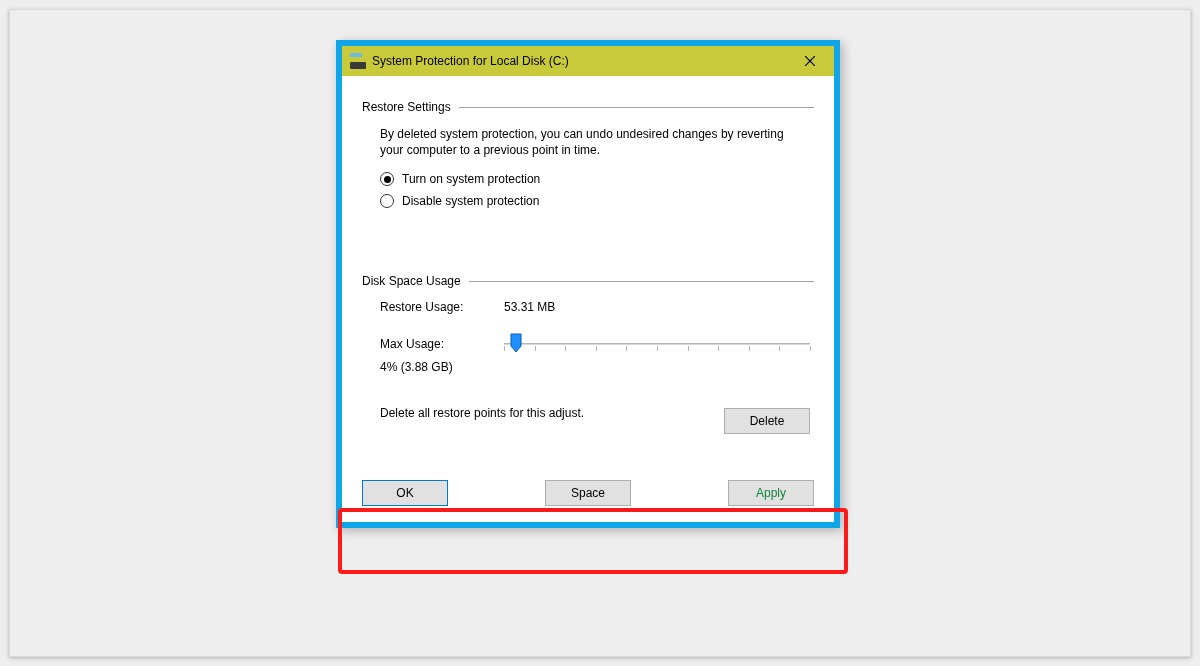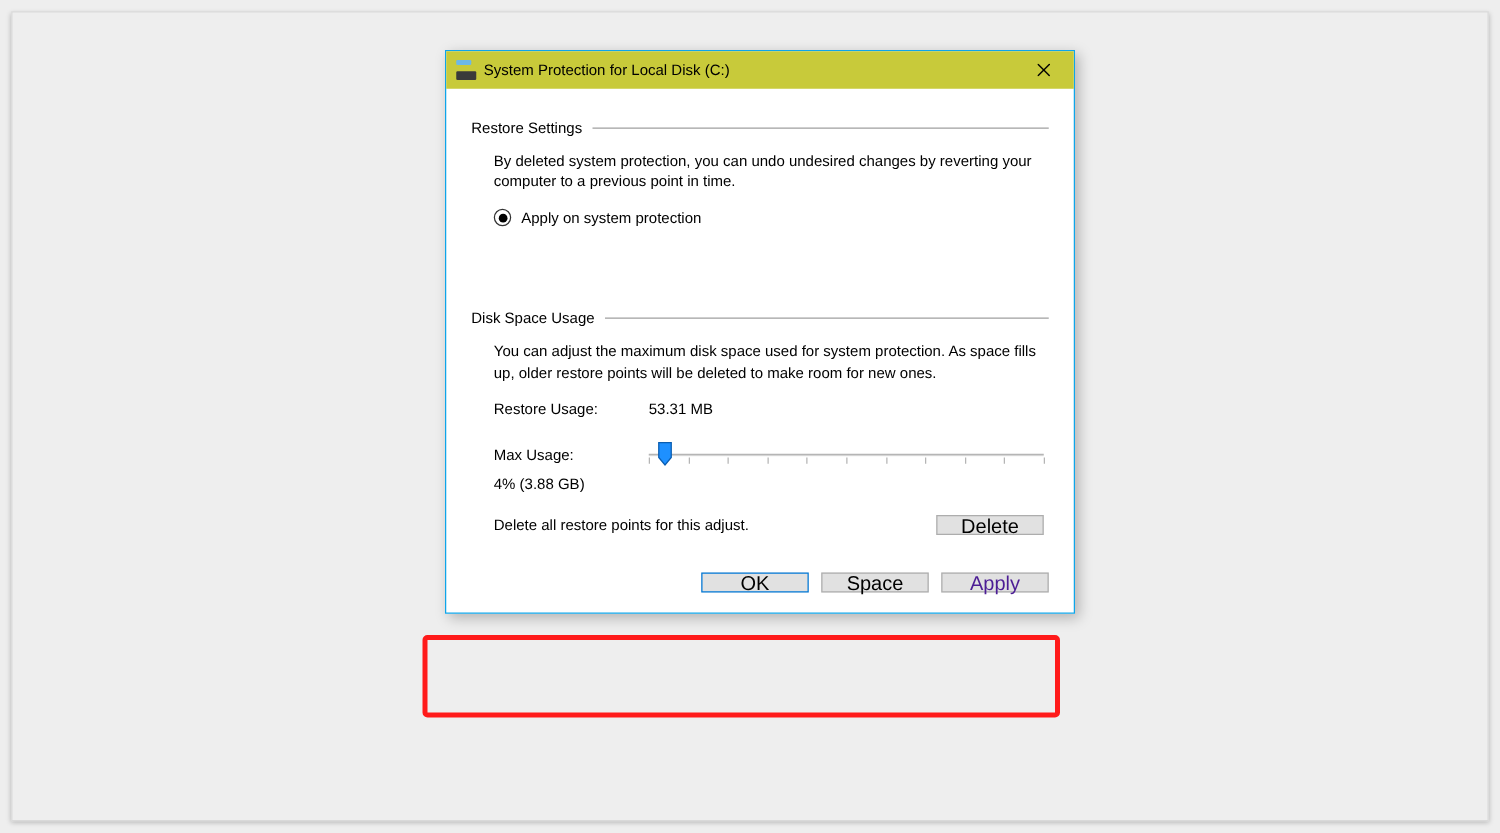--- a/index.html
+++ b/index.html
@@ -18,25 +18,25 @@
     .outer {
       width: 1182px;
       height: 648px;
       background: #eeeeee;
       box-shadow: 0 1px 4px rgba(0,0,0,0.25);
       border: 1px solid #d9d9d9;
       position: relative;
     }
     .dialog {
       position: absolute;
-      left: 346px;
+      left: 326px;
       top: 30px;
       width: 504px;
       background: #ffffff;
-      border: 1px solid #0ea5e9;
+      border: 6px solid #0ea5e9;
       box-shadow: 3px 3px 10px rgba(0,0,0,0.25);
     }
     .titlebar {
       height: 30px;
       background: #c8ca3a;
       display: flex;
       align-items: center;
       padding: 0 2px 0 8px;
     }
     .title-icon {
@@ -95,29 +95,29 @@
     }
     .thumb svg { display:block; }
 
     .slider-readout { text-align: left; margin-top: 6px; }
 
     .delete-row {
       display: flex; align-items: center; justify-content: space-between;
       margin-top: 18px; margin-bottom: 4px;
     }
     .btn {
-      min-width: 86px; height: 16px; padding: 0 14px;
+      min-width: 86px; height: 26px; padding: 0 14px;
       background: #e1e1e1; border: 1px solid #adadad;
-      font-family: inherit; font-size: 16px; cursor: pointer;
+      font-family: inherit; font-size: 12px; cursor: pointer; margin-top: 16px;
     }
     .btn.default { border: 1.6px solid #0078d7; background:#e1e1e1; }
-    .btn.disabled { color: #4c1d95; cursor: default; }
+    .btn.disabled { color: #15803d; cursor: default; }
 
     .footer {
-      display: flex; justify-content: flex-end; gap: 10px;
+      display: flex; justify-content: space-between; gap: 10px;
       margin-top: 30px;
     }
 
     .highlight-box {
       position: absolute;
       border: 4px solid #ff1a1a;
       border-radius: 4px;
       pointer-events: none;
     }
   </style>
@@ -147,33 +147,36 @@
       <div class="section-head">
         <span class="label">Restore Settings</span>
         <span class="line"></span>
       </div>
 
       <div class="inset">
         <p class="desc">By deleted system protection, you can undo undesired changes by reverting your computer to a previous point in time.</p>
 
         <div class="radio-row">
           <span class="radio selected"></span>
-          <span>Apply on system protection</span>
+          <span>Turn on system protection</span>
+        </div>
+        <div class="radio-row">
+          <span class="radio"></span>
+          <span>Disable system protection</span>
         </div>
       </div>
 
       <div style="height:48px;"></div>
 
       <div class="section-head">
         <span class="label">Disk Space Usage</span>
         <span class="line"></span>
       </div>
 
       <div class="inset">
-        <p class="desc">You can adjust the maximum disk space used for system protection. As space fills up, older restore points will be deleted to make room for new ones.</p>
 
         <div class="usage-row">
           <span class="usage-label">Restore Usage:</span>
           <span class="usage-val">53.31 MB</span>
         </div>
 
         <div class="slider-row">
           <span class="slider-label">Max Usage:</span>
           <div class="slider">
             <div class="track"></div>

